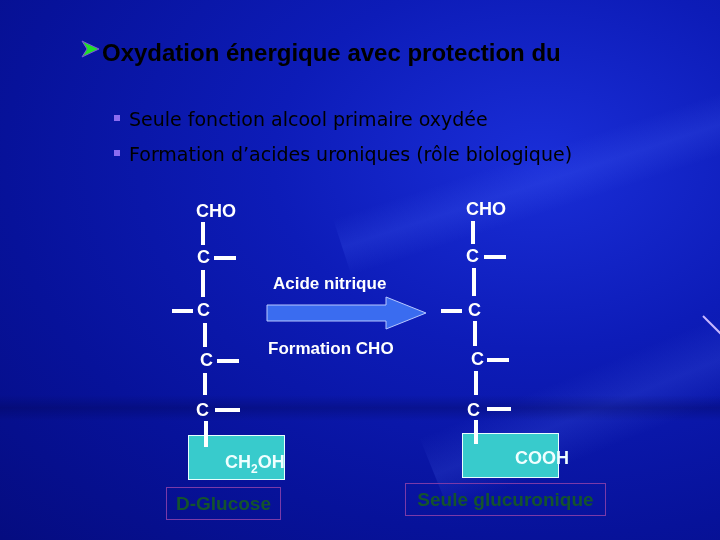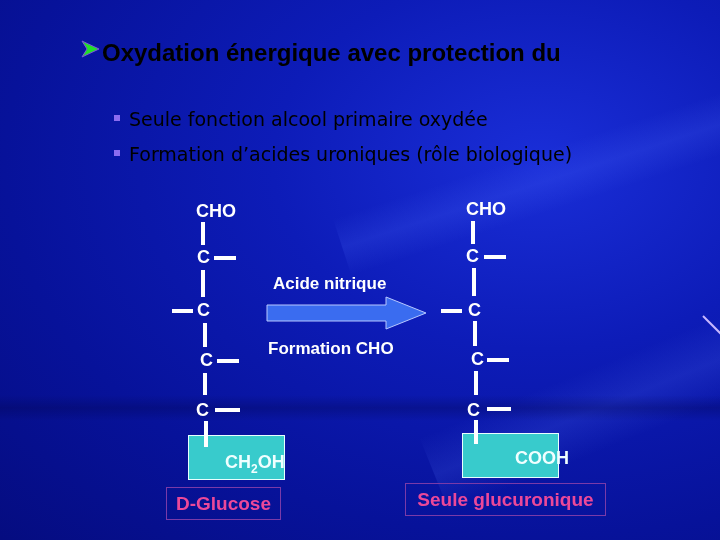--- a/index.html
+++ b/index.html
@@ -21,21 +21,21 @@
   .title .arrow { position:absolute; left:-2px; top:2px; }
   .title .txt { display:block; padding-left:20px; }
   .bullet { position:absolute; left:114px; color:#000000; font-family:"DejaVu Sans", sans-serif; font-size:19px; }
   .bullet .sq { display:inline-block; width:6px; height:6px; background:#8b6cf0; margin-right:9px; vertical-align:middle; position:relative; top:-3px; }
   .b1 { top:108px; } .b2 { top:143px; }
 
   .lbl { position:absolute; color:#ffffff; font-weight:bold; font-size:18px; line-height:20px; }
   .bond-v { position:absolute; width:4px; background:#ffffff; }
   .bond-h { position:absolute; height:4px; background:#ffffff; }
   .box-cyan { position:absolute; background:#38cbcc; border:1px solid #e8ffff; }
-  .box-name { position:absolute; border:1px solid #7a3aa8; color:#ec4899; font-weight:bold; font-size:19px; display:flex; align-items:center; justify-content:center; }
+  .box-name { position:absolute; border:1px solid #7a3aa8; color:#14532d; font-weight:bold; font-size:19px; display:flex; align-items:center; justify-content:center; }
   .reagent { position:absolute; color:#ffffff; font-weight:bold; font-size:17px; }
   .sub { font-size:12px; position:relative; top:5px; }
 </style>
 </head>
 <body>
 
 <div class="streak s1"></div>
 <div class="streak s2"></div>
 <div class="streak s3"></div>
 <div class="deco-line"></div>

